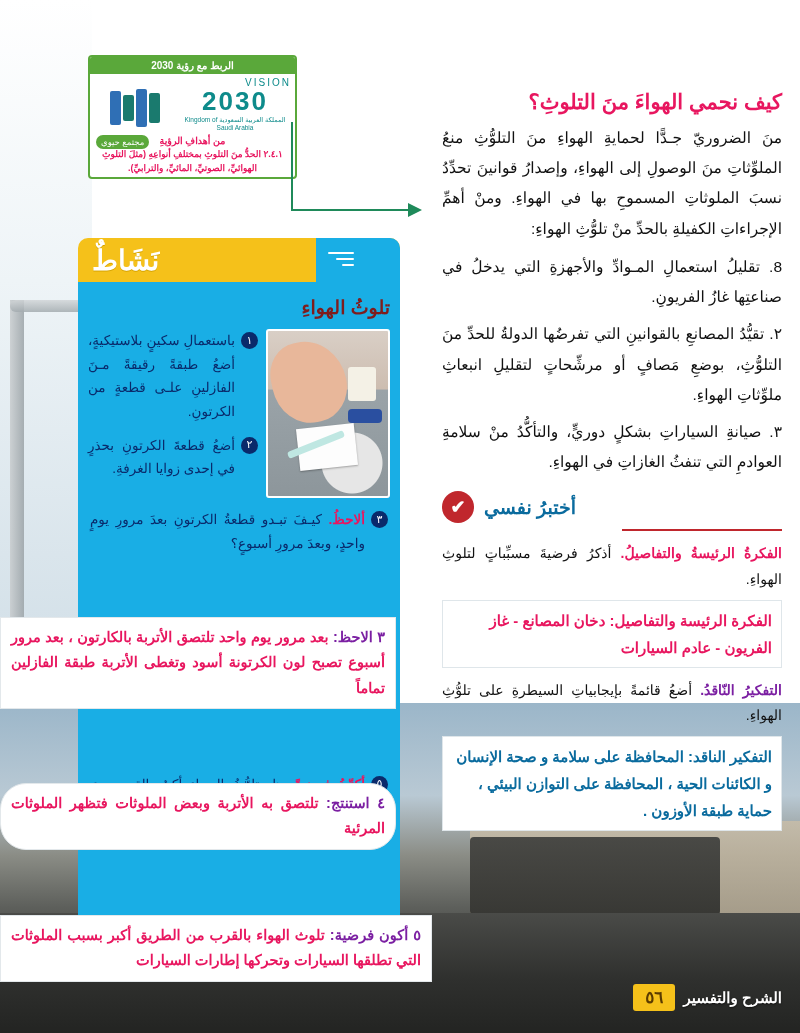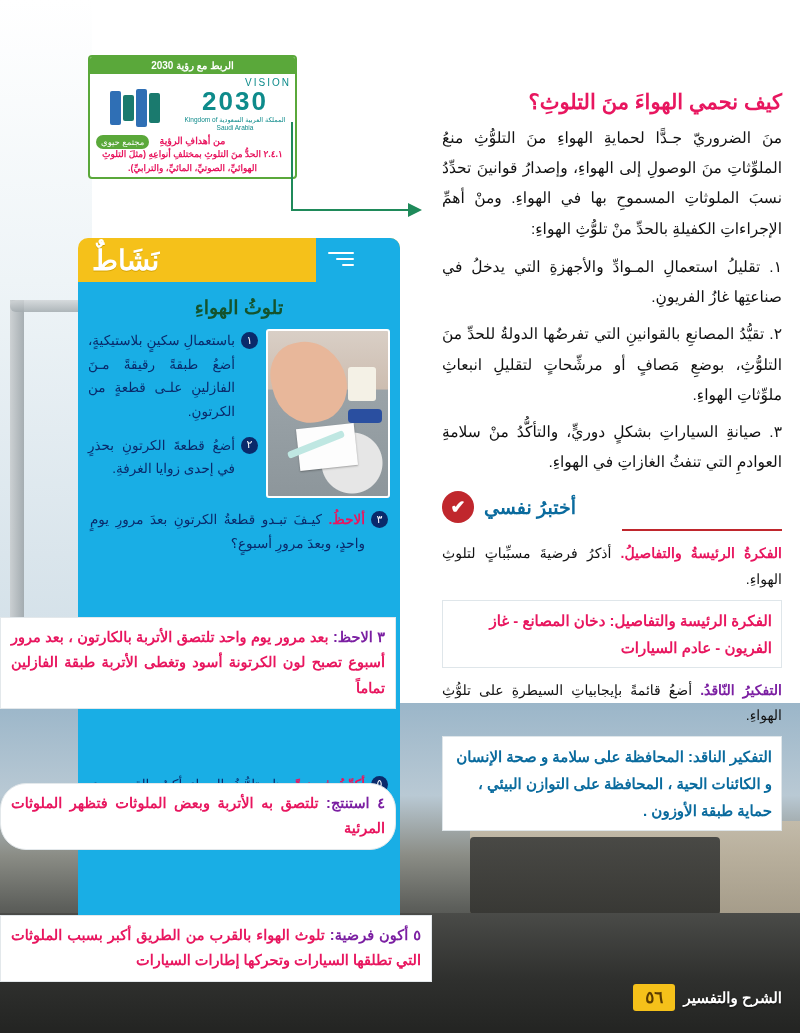--- a/index.html
+++ b/index.html
@@ -154,21 +154,21 @@
   }
   .act-lines{position:absolute;left:12px;top:14px;width:26px;}
   .act-lines i{display:block;height:2px;background:#fff;margin-bottom:4px;border-radius:2px;}
   .act-lines i:nth-child(2){width:70%;}
   .act-lines i:nth-child(3){width:45%;}
 
   .act-body{
     background:#19aee5;padding:10px 10px 14px 10px;
   }
   .act-title{
-    color:#14532d;font-weight:bold;font-size:19px;text-align:center;margin:4px 0 10px 0;
+    color:#7f1d1d;font-weight:bold;font-size:19px;text-align:right;margin:4px 0 10px 0;
   }
   .act-row{display:flex;gap:8px;align-items:flex-start;margin-bottom:10px;}
   .act-photo{
     width:120px;height:165px;flex:0 0 auto;border:2px solid #ffffff;border-radius:3px;
     background:
       radial-gradient(circle at 70% 80%, #e6e6e6 0 30px, transparent 31px),
       linear-gradient(180deg,#d9cfc6 0%, #cdbdb0 35%, #9aa3a8 36%, #8d969b 100%);
     position:relative;overflow:hidden;
   }
   .ph-hand{position:absolute;left:4px;top:10px;width:74px;height:82px;background:#e8b79a;border-radius:40% 55% 45% 50%;transform:rotate(-12deg);}
@@ -225,21 +225,21 @@
   <div class="bg-truck"></div>
   <div class="bg-road"></div>
   <div class="bg-pole"></div>
   <div class="bg-pole-arm"></div>
 
   <div class="right-col">
     <div class="rc-title">كيف نحمي الهواءَ منَ التلوثِ؟</div>
     <div class="rc-para">منَ الضروريّ جـدًّا لحمايةِ الهواءِ منَ التلوُّثِ منعُ الملوِّثاتِ منَ الوصولِ إلى الهواءِ، وإصدارُ قوانينَ تحدِّدُ نسبَ الملوثاتِ المسموحِ بها في الهواءِ. ومنْ أهمِّ الإجراءاتِ الكفيلةِ بالحدِّ منْ تلوُّثِ الهواءِ:</div>
 
     <div class="rc-list">
-      <div class="rc-item">١. تقليلُ استعمالِ المـوادِّ والأجهزةِ التي يدخلُ في صناعتِها غازُ الفريونِ.</div>
+      <div class="rc-item">8. تقليلُ استعمالِ المـوادِّ والأجهزةِ التي يدخلُ في صناعتِها غازُ الفريونِ.</div>
       <div class="rc-item">٢. تقيُّدُ المصانعِ بالقوانينِ التي تفرضُها الدولةُ للحدِّ منَ التلوُّثِ، بوضعِ مَصافٍ أو مرشِّحاتٍ لتقليلِ انبعاثِ ملوِّثاتِ الهواءِ.</div>
       <div class="rc-item">٣. صيانةِ السياراتِ بشكلٍ دوريٍّ، والتأكُّدُ منْ سلامةِ العوادمِ التي تنفثُ الغازاتِ في الهواءِ.</div>
     </div>
 
     <div class="selftest">
       <span class="selftest-badge">✔</span>
       <span class="selftest-title">أختبرُ نفسي</span>
     </div>
     <div class="selftest-rule"></div>
 

